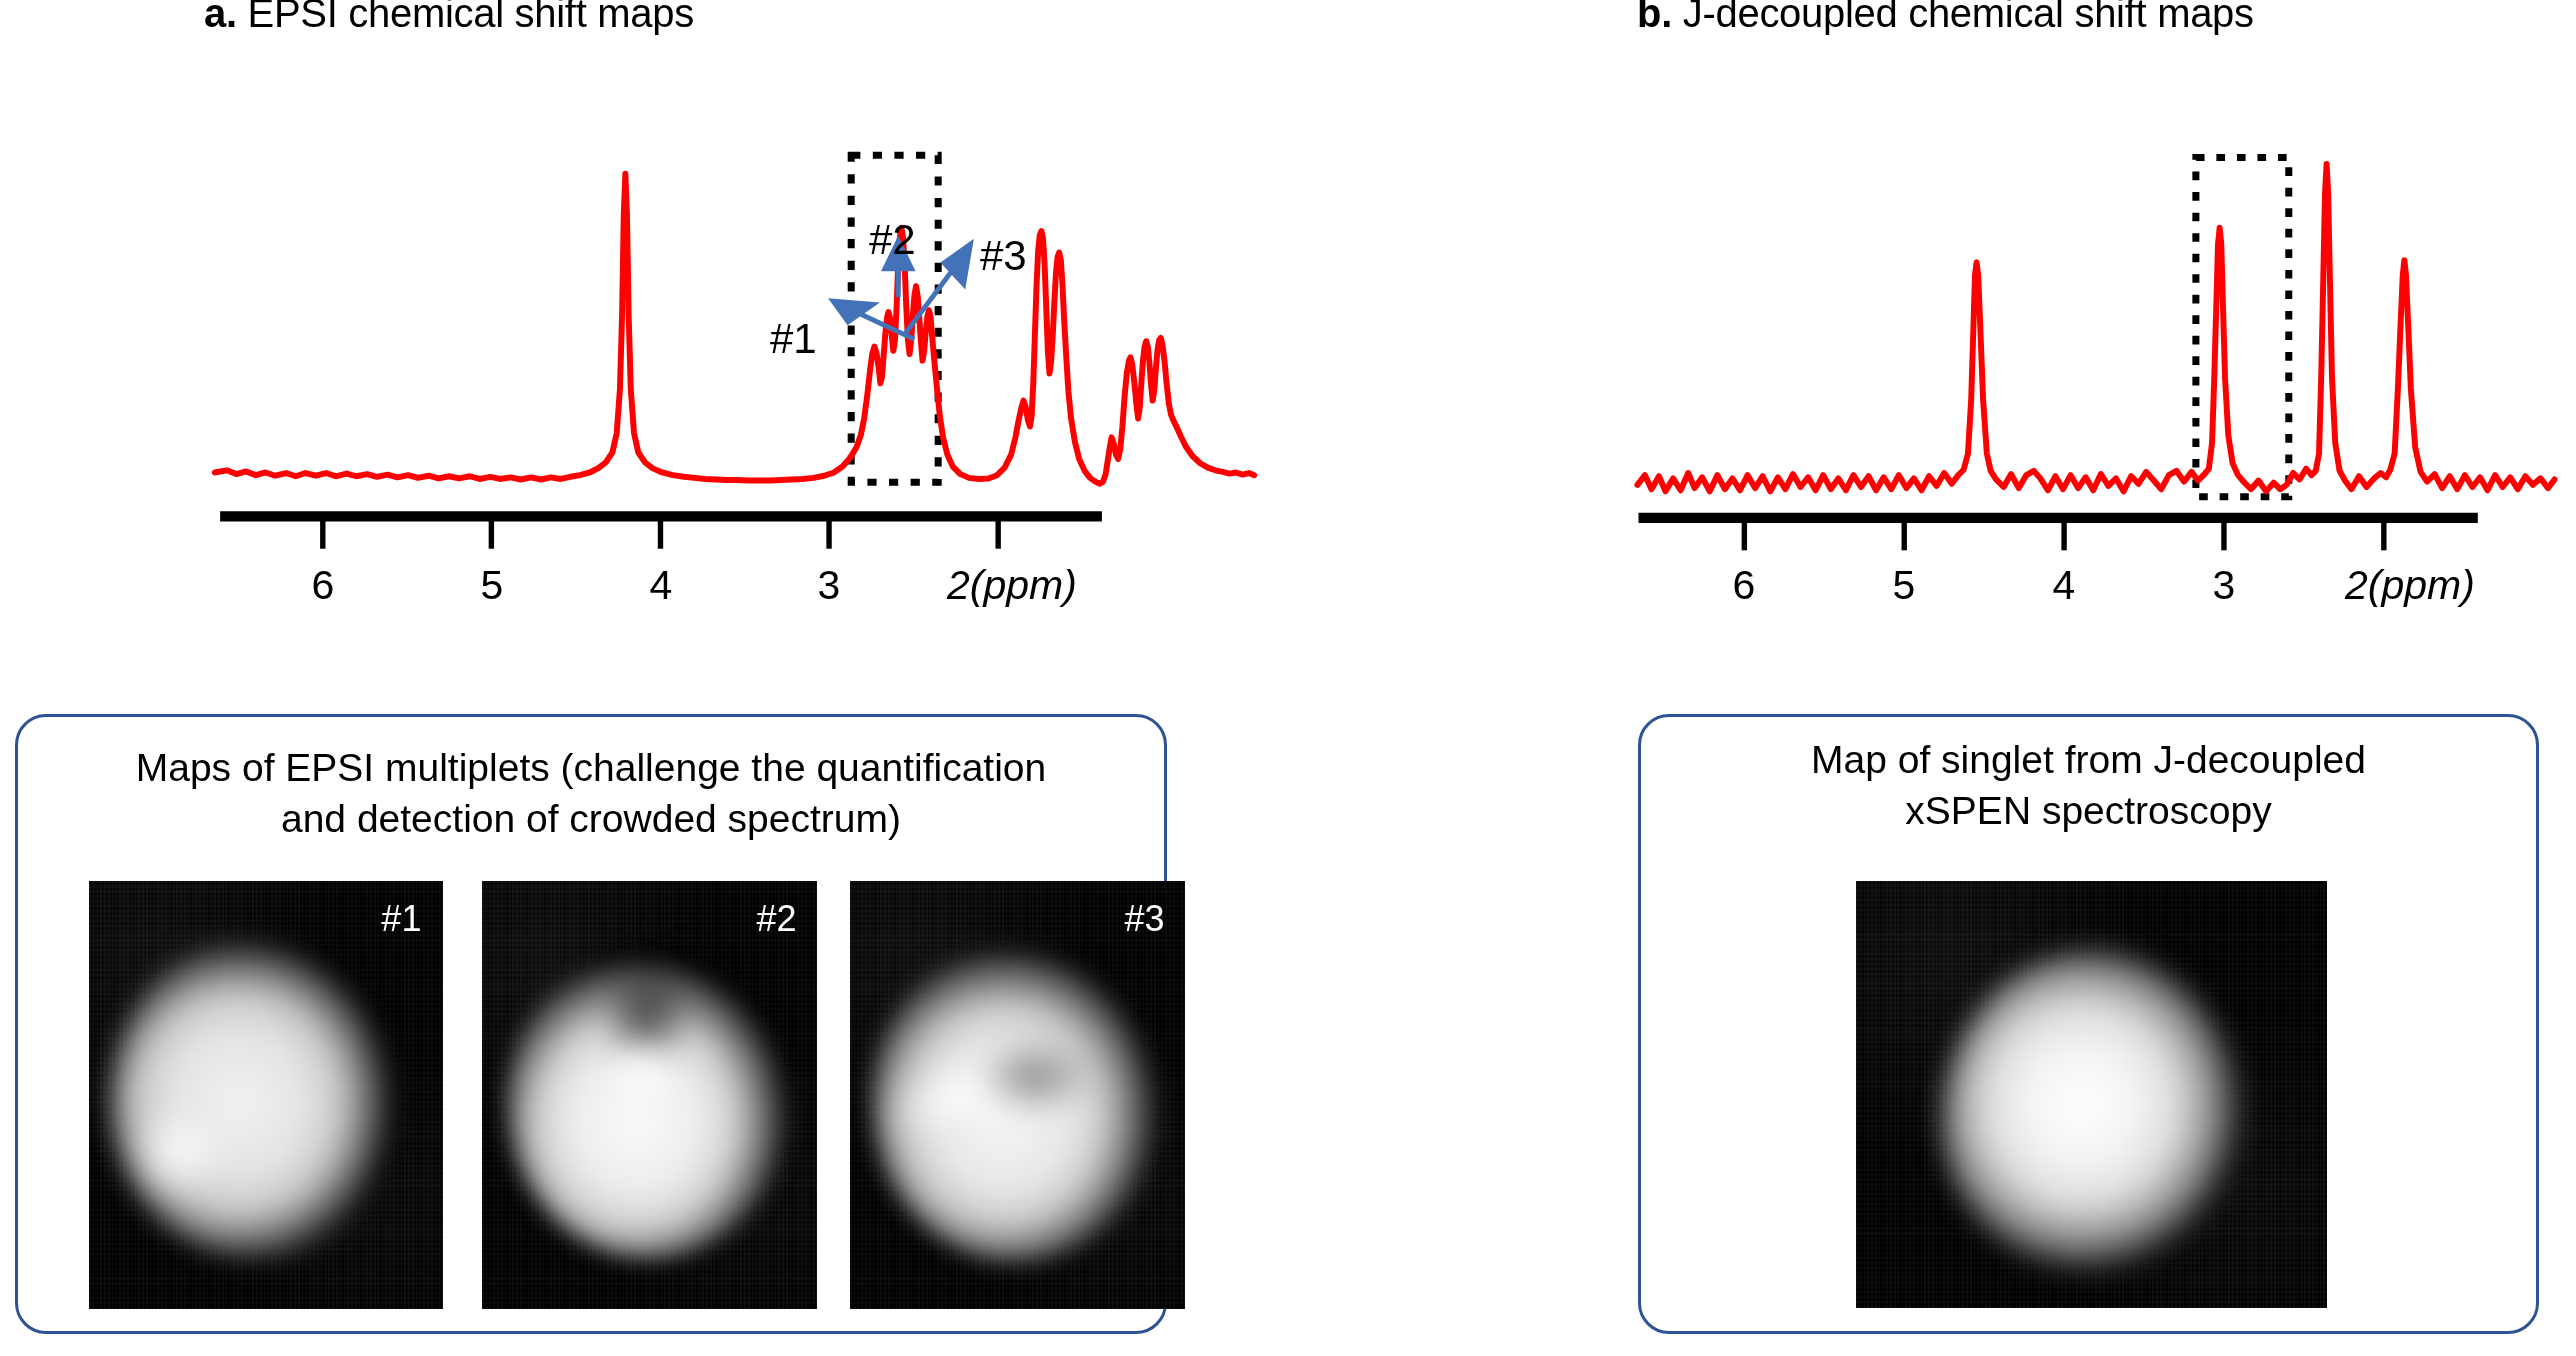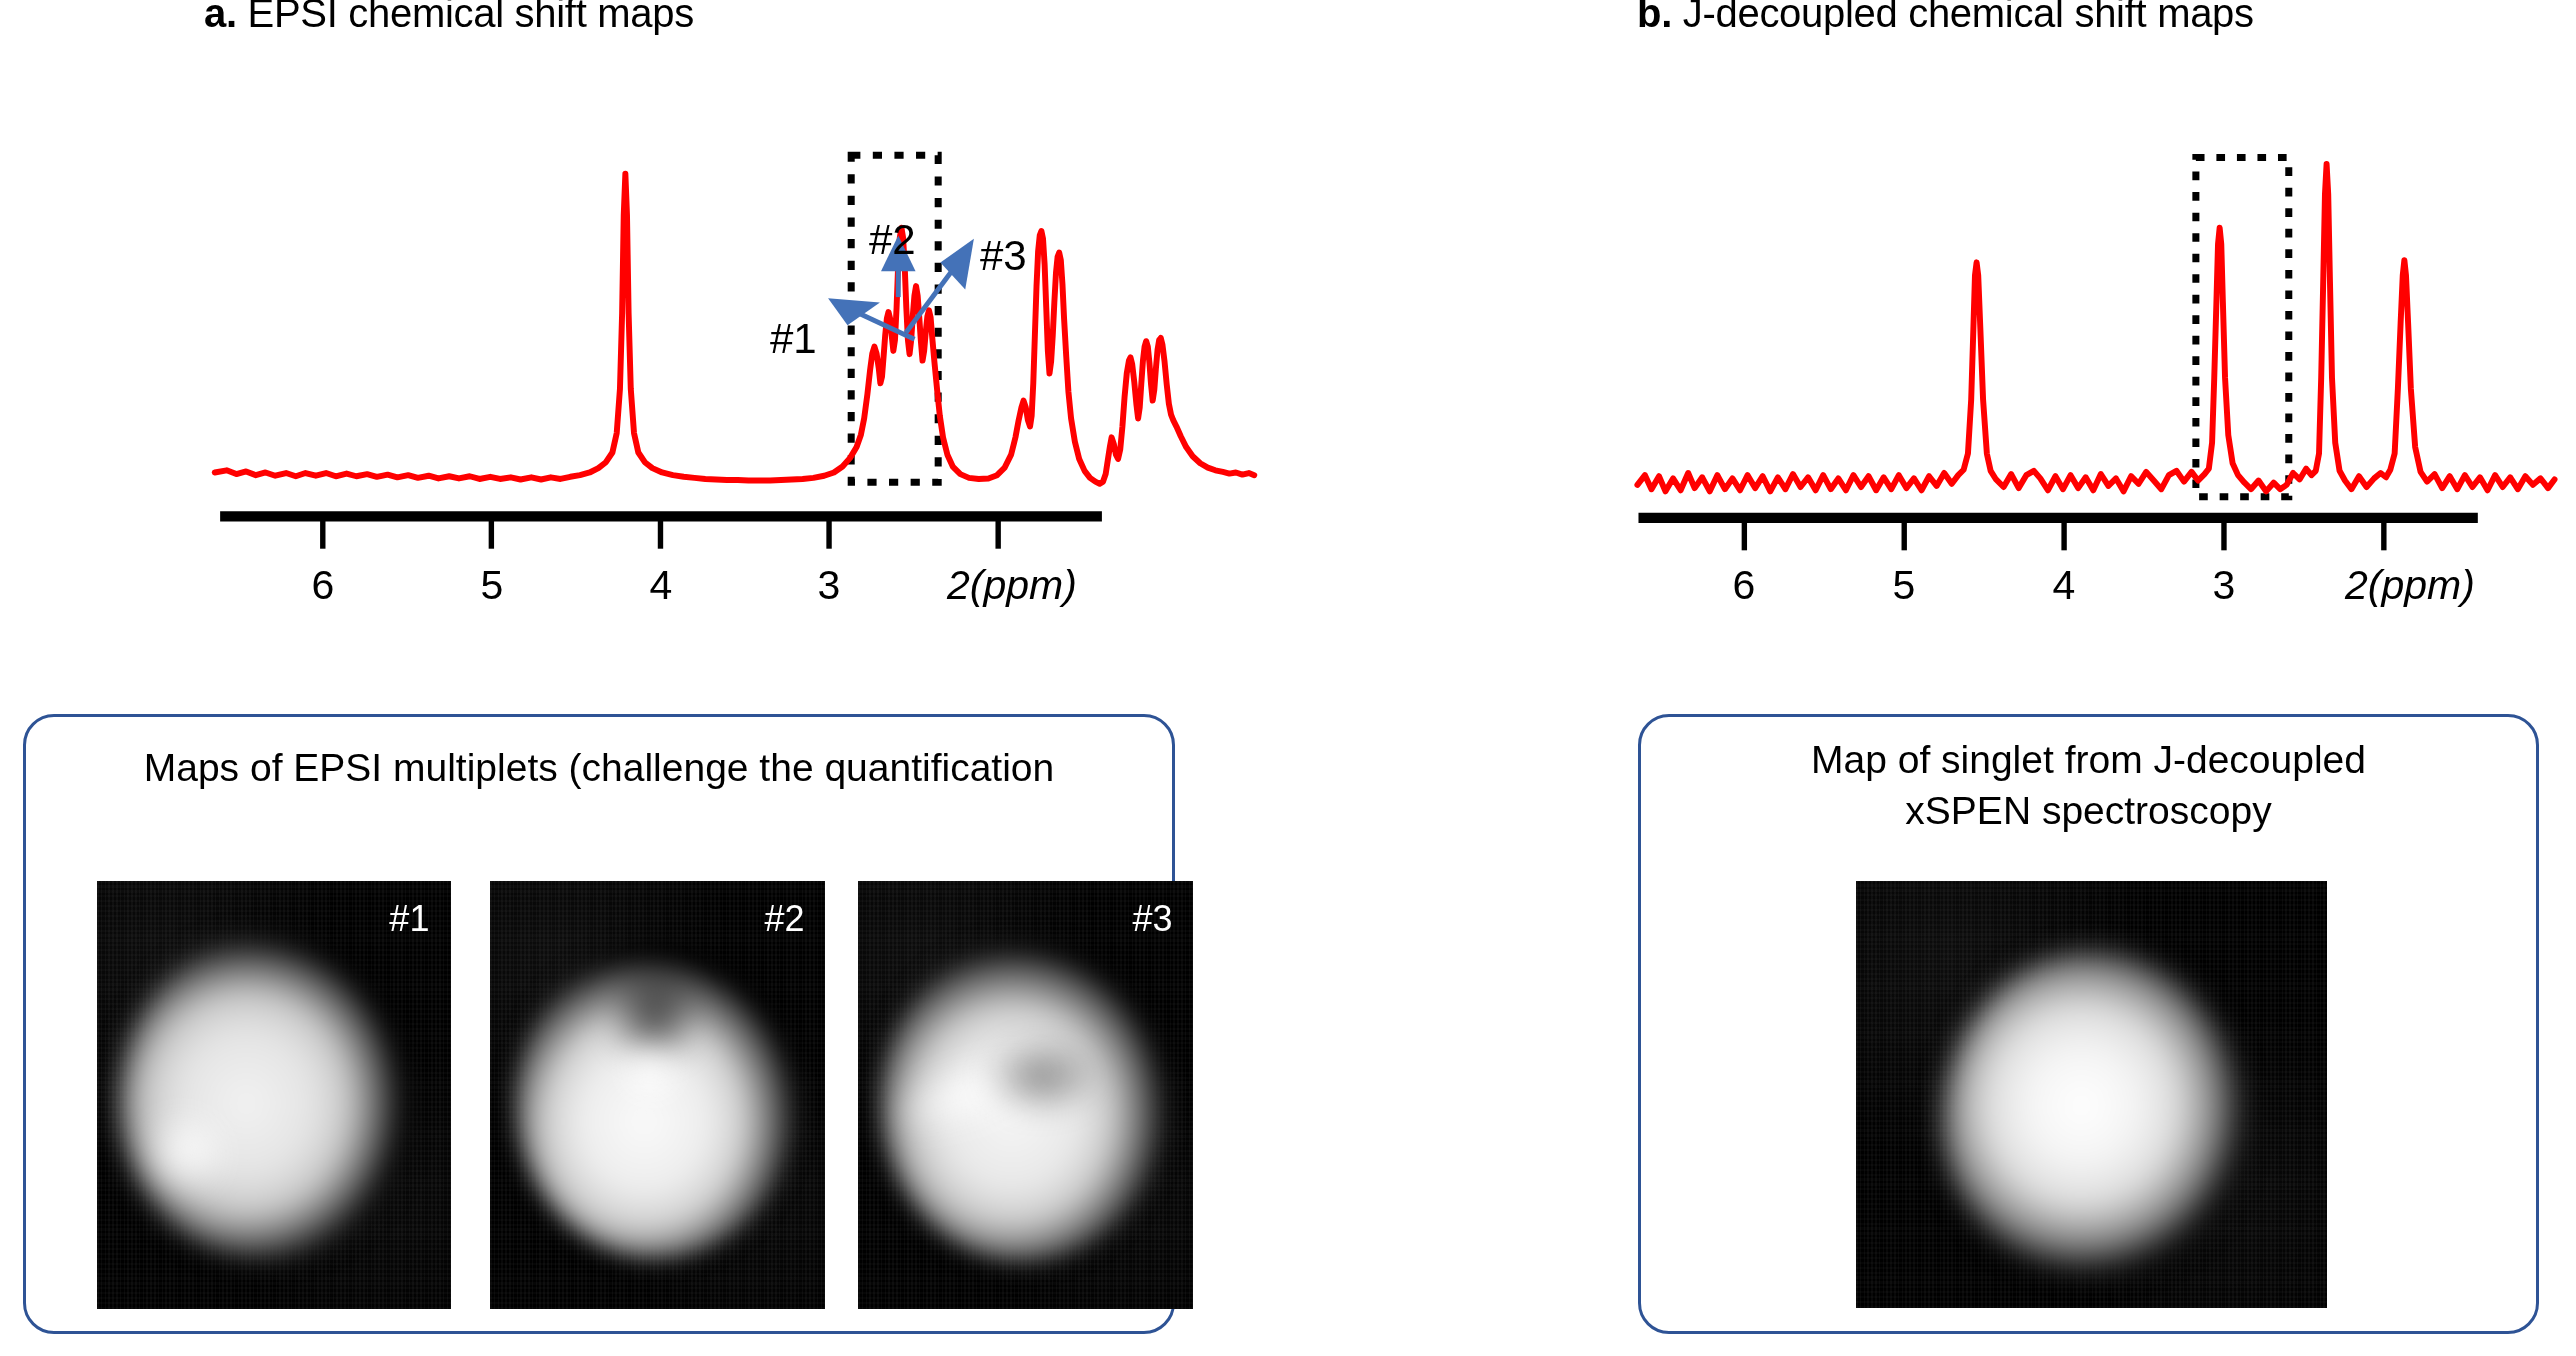--- a/index.html
+++ b/index.html
@@ -141,24 +141,25 @@
 
       <line x1="296" y1="386" x2="384" y2="268" stroke="#4472B8" stroke-width="9"></line>
       <polygon points="422,212 406,306 360,256" fill="#4472B8"></polygon>
     </svg>
   </div>
 
   <div class="peak-tag" style="left:770px;top:315px;">#1</div>
   <div class="peak-tag" style="left:869px;top:216px;">#2</div>
   <div class="peak-tag" style="left:980px;top:232px;">#3</div>
 
-  <div class="blue-box" style="left:23px;top:714px;width:1152px;height:620px;">
+  <div class="blue-box" style="left:15px;top:714px;width:1152px;height:620px;">
 
     <div class="box-caption" style="top:26px;">
       <div>Maps of EPSI multiplets (challenge the quantification</div>
+      <div>and detection of crowded spectrum)</div>
     </div>
 
     <div class="map" style="left:71px;top:164px;width:354px;height:428px;">
       <div class="noise"></div>
       <div class="blob" style="left:20.5px;top:54px;width:292px;height:324px;
            border-radius:50% 50% 50% 50% / 52% 52% 48% 48%;
            background:radial-gradient(ellipse 54% 52% at 44% 52%, #f2f2f2 0%, #e4e4e4 42%, #c8c8c8 64%, #6e6e6e 82%, #1c1c1c 96%, #000 100%);
            filter:blur(12px);"></div>
       <div class="blob" style="left:42px;top:227px;width:97px;height:86px;border-radius:50%;
            background:radial-gradient(circle, rgba(255,255,255,.95) 0%, rgba(255,255,255,0) 68%);

